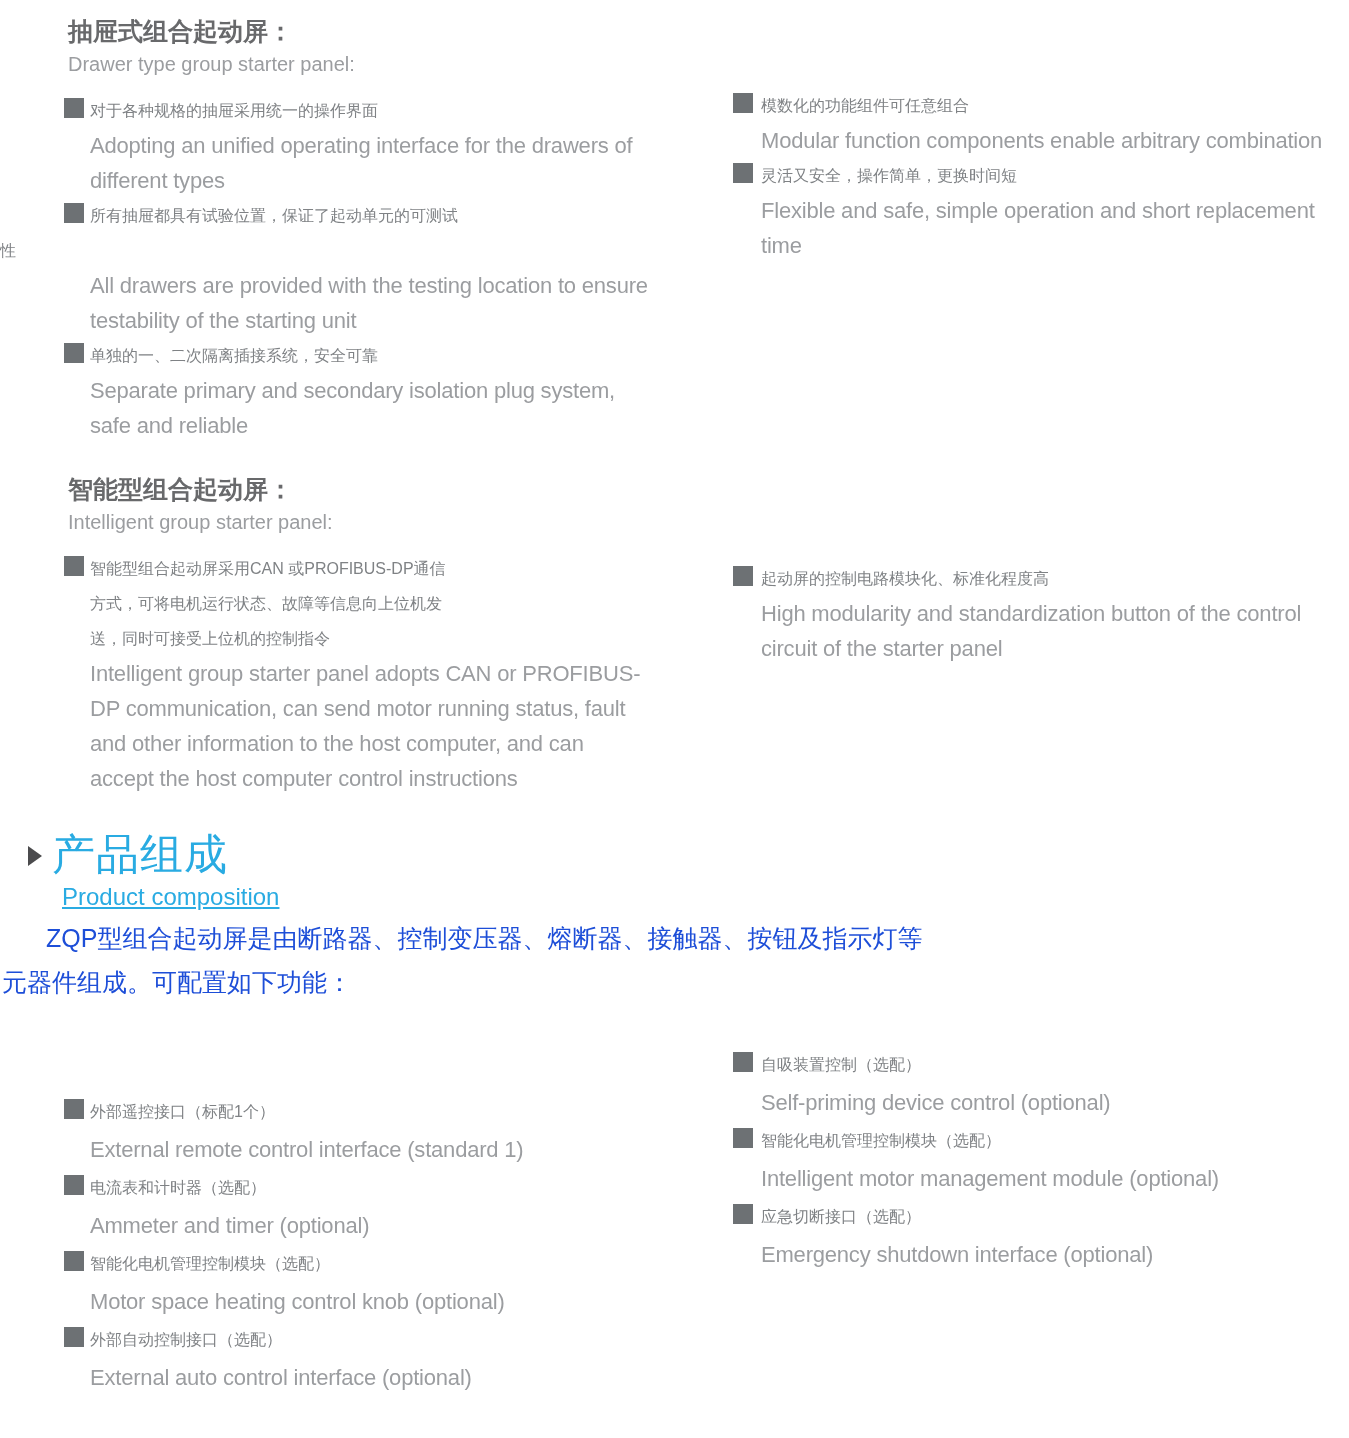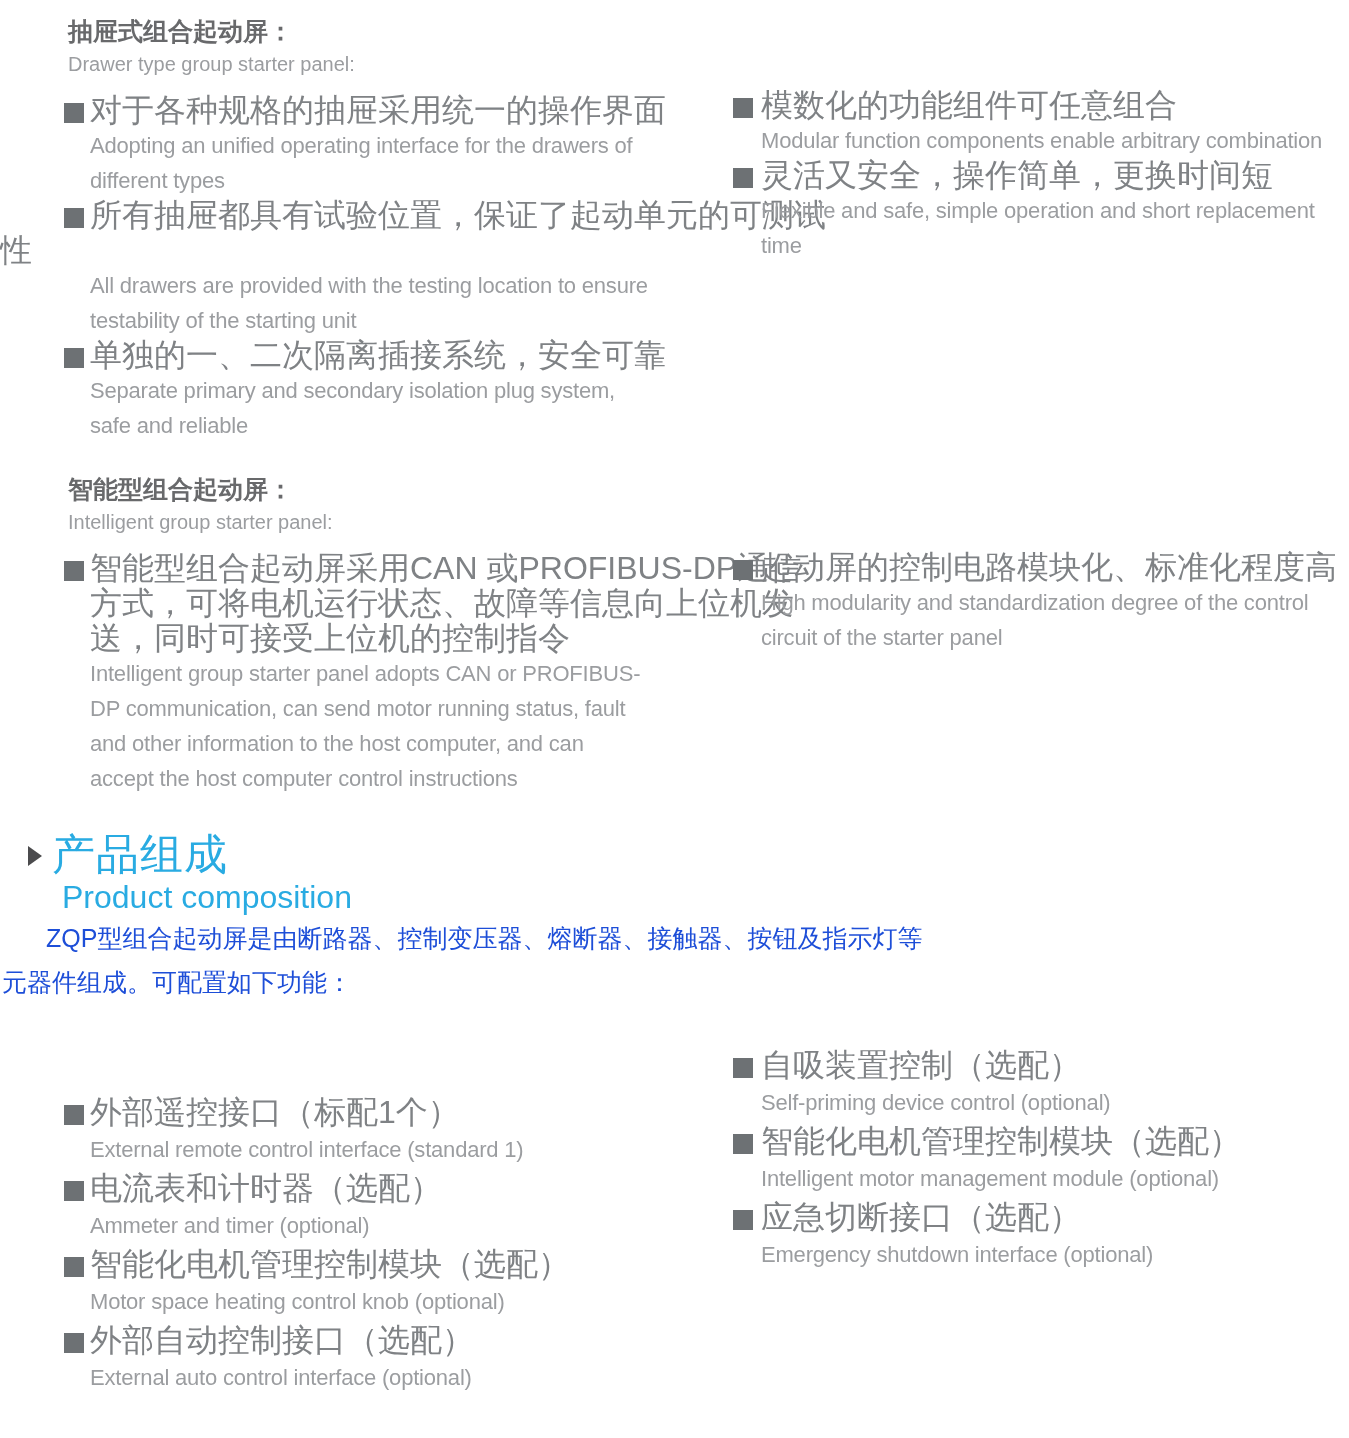--- a/index.html
+++ b/index.html
@@ -11,21 +11,21 @@
   .abs { position:absolute; }
 
   
   .h-zh { font-size:25px; font-weight:bold; color:#68696b; line-height:34px; margin:0 0 0 68px; white-space:pre; }
   .h-en { font-size:20px; color:#9b9da0; line-height:32px; margin:0 0 0 68px; white-space:pre; }
 
   .items { margin-top:13px; }
 
   
   .item .zh {
-    font-size:32px; color:#7f8285; line-height:35px;
+    font-size:16px; color:#7f8285; line-height:35px;
     padding-left:90px; text-indent:-26px; white-space:pre;
   }
   .item .en {
     font-size:22px; color:#9b9da0; line-height:35px;
     padding-left:90px; white-space:pre; letter-spacing:-0.2px;
   }
   .bullet {
     display:inline-block; width:20px; height:20px; background:#6d7174;
     margin-right:6px; vertical-align:-2px;
   }
@@ -39,21 +39,21 @@
   .col-r .item .en { padding-left:28px; }
   .col-r .bullet { margin-right:8px; }
 
   
   .comp-arrow {
     left:28px; top:846px; width:0; height:0;
     border-top:10px solid transparent; border-bottom:10px solid transparent;
     border-left:14px solid #4b4b4d;
   }
   .comp-title { left:52px; top:828px; font-size:43px; color:#29abe2; line-height:52px; letter-spacing:1px; white-space:pre; }
-  .comp-sub   { left:62px; top:882px; font-size:32px; color:#29abe2; line-height:30px; white-space:pre; }
+  .comp-sub   { left:62px; top:882px; font-size:24px; color:#29abe2; line-height:30px; white-space:pre;text-decoration:underline; }
 
   .para-zh {
     left:2px; top:916px; font-size:25px; color:#1d4ed8;
     line-height:44px; text-indent:44px; white-space:pre;
   }
   .para-en {
     left:2px; top:1008px; font-size:22px; color:#9b9da0;
     line-height:38px; text-indent:44px; white-space:pre; letter-spacing:-0.2px;
   }
 
@@ -121,24 +121,24 @@
 送，同时可接受上位机的控制指令</span></div>
         <div class="en">Intelligent group starter panel adopts CAN or PROFIBUS-
 DP communication, can send motor running status, fault
 and other information to the host computer, and can
 accept the host computer control instructions</div>
       </div>
     </div>
   </div>
 
   <div class="abs col-r" id="sec2R">
-    <div class="items" style="margin-top:4px">
+    <div class="items" style="margin-top:15px">
       <div class="item">
         <div class="zh"><span class="bullet"></span><span>起动屏的控制电路模块化、标准化程度高</span></div>
-        <div class="en">High modularity and standardization degree of the control
+        <div class="en">High modularity and standardization button of the control
 circuit of the starter panel</div>
       </div>
     </div>
   </div>
 
   <div class="abs comp-arrow"></div>
   <div class="abs comp-title">产品组成</div>
   <div class="abs comp-sub">Product composition</div>
 
   <div class="abs para-zh">ZQP型组合起动屏是由断路器、控制变压器、熔断器、接触器、按钮及指示灯等

